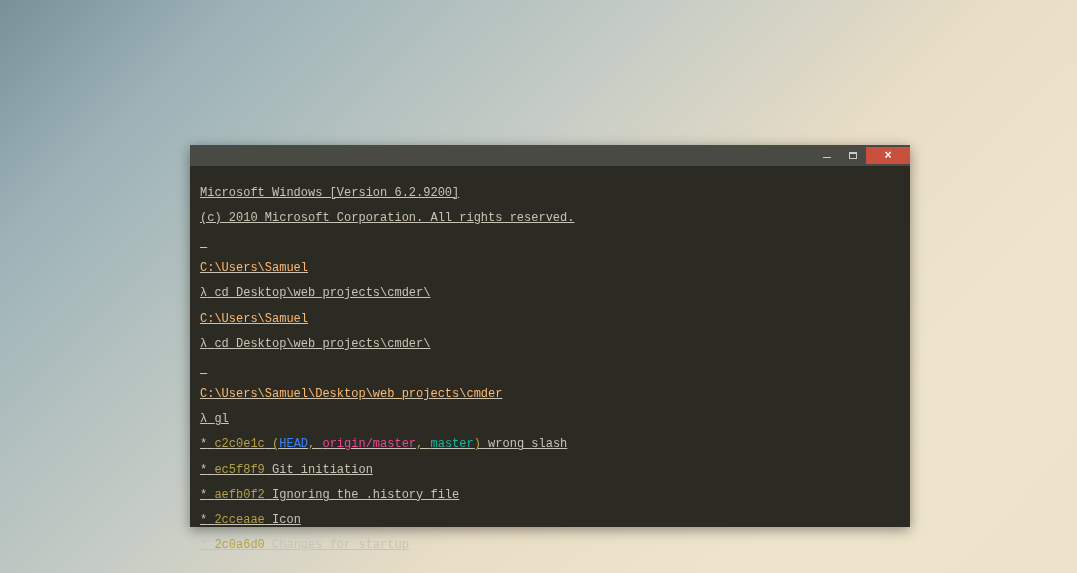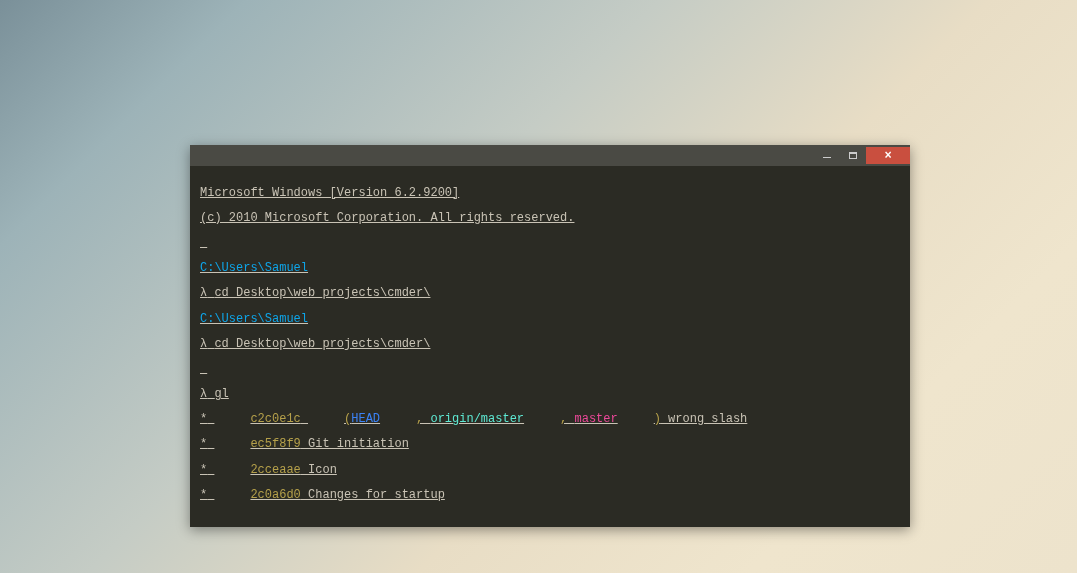--- a/index.html
+++ b/index.html
@@ -73,26 +73,26 @@
       color: #c9c3b5;
       font-size: 12px;
       line-height: 1.05;
       white-space: pre;
       font-family: Consolas, 'Courier New', monospace;
     }
     .line {
       min-height: 12.6px;
       text-decoration: underline;
     }
-    .c-path { color: #0ea5e9; }
+    .c-path { color: #fdba74; }
     .c-lambda { color: #c9c3b5; }
-    .c-yellow { color: #b5a04a; margin-left: 36px; }
+    .c-yellow { color: #b5a04a; }
     .c-cyan { color: #3b82f6; }
-    .c-red { color: #5eead4; text-align: right; }
-    .c-green { color: #ec4899; }
+    .c-red { color: #ec4899; text-align: right; }
+    .c-green { color: #14b8a6; }
     .c-star { color: #c9c3b5; }
   </style>
 </head>
 <body>
 
 <div class="terminal-window">
   <div class="titlebar">
     <div class="titlebar-btn btn-min">
       <div class="min-icon"></div>
     </div>
@@ -105,23 +105,25 @@
   </div>
   <div class="terminal-body">
 <div class="line">Microsoft Windows [Version 6.2.9200]</div>
 <div class="line">(c) 2010 Microsoft Corporation. All rights reserved.</div>
 <div class="line">&nbsp;</div>
 <div class="line"><span class="c-path">C:\Users\Samuel</span></div>
 <div class="line"><span class="c-lambda">λ</span> <span>cd Desktop\web_projects\cmder\</span></div>
 <div class="line"><span class="c-path">C:\Users\Samuel</span></div>
 <div class="line"><span class="c-lambda">λ</span> <span>cd Desktop\web_projects\cmder\</span></div>
 <div class="line">&nbsp;</div>
+<div class="line"><span class="c-path">C:\Users\Samuel\Desktop\web_projects\cmder</span></div>
 <div class="line"><span class="c-lambda">λ</span> <span>gl</span></div>
 <div class="line"><span class="c-star">*</span> <span class="c-yellow">c2c0e1c</span> <span class="c-yellow">(</span><span class="c-cyan">HEAD</span><span class="c-yellow">, </span><span class="c-red">origin/master</span><span class="c-yellow">, </span><span class="c-green">master</span><span class="c-yellow">)</span><span> wrong slash</span></div>
 <div class="line"><span class="c-star">*</span> <span class="c-yellow">ec5f8f9</span><span> Git initiation</span></div>
+<div class="line"><span class="c-star">*</span> <span class="c-yellow">aefb0f2</span><span> Ignoring the .history file</span></div>
 <div class="line"><span class="c-star">*</span> <span class="c-yellow">2cceaae</span><span> Icon</span></div>
 <div class="line"><span class="c-star">*</span> <span class="c-yellow">2c0a6d0</span><span> Changes for startup</span></div>
 
 
 
 
 
 
 
 

